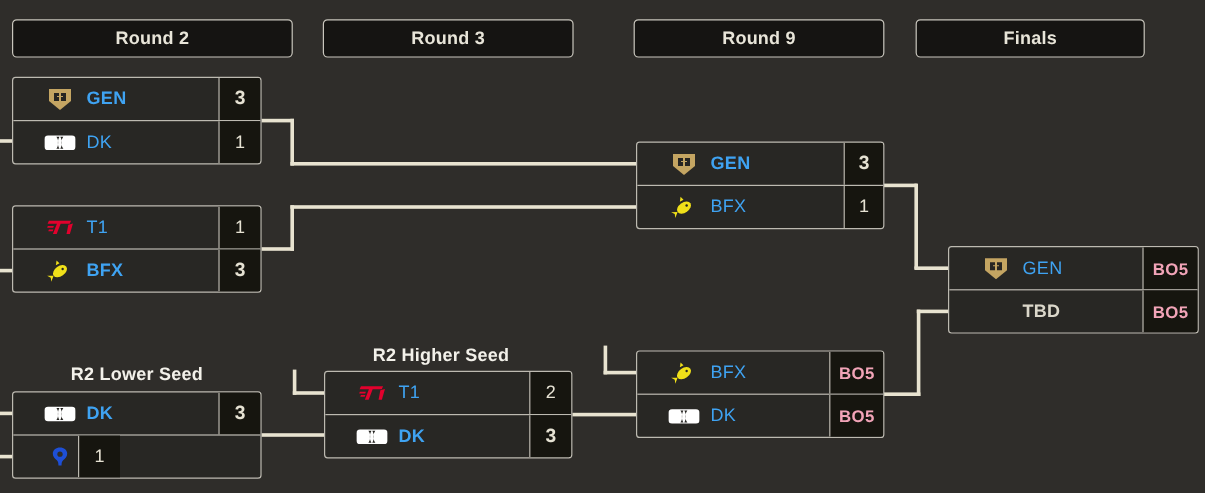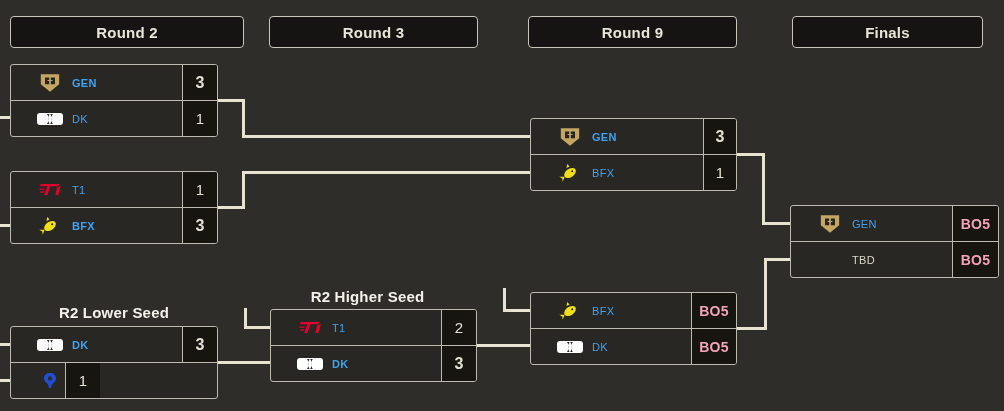--- a/index.html
+++ b/index.html
@@ -16,50 +16,50 @@
     color:#e8e5d9;font-size:15px;font-weight:600;letter-spacing:.2px;
   }
   .match{
     position:absolute;box-sizing:border-box;height:73px;
     background:#282724;border:1px solid #bdbab1;border-radius:3px;
     overflow:hidden;
   }
   .row{display:flex;align-items:center;height:35px;position:relative;}
   .row + .row{border-top:1px solid #bdbab1;}
   .logo-wrap{flex:none;width:30px;margin-left:24px;display:flex;align-items:center;justify-content:center;}
-  .tname{margin-left:7px;font-size:11px;color:#3fa3f2;flex:1;letter-spacing:.3px;}
+  .tname{margin-left:7px;font-size:15px;color:#3fa3f2;flex:1;letter-spacing:.3px;}
   .row.win .tname{font-weight:700;}
   .score{
     flex:none;height:35px;box-sizing:border-box;
     display:flex;align-items:center;justify-content:center;
     background:#16150f;border-left:1px solid #bdbab1;
     color:#e6e2d3;font-size:15px;
   }
   .row.win .score{font-weight:800;font-size:16px;}
   .row.bo5 .score{color:#f2a4b8;font-weight:700;font-size:14px;letter-spacing:.3px;}
-  .row.tbd .tname{color:#dbd7ca;font-weight:400;}
+  .row.tbd .tname{color:#dbd7ca;font-weight:700;}
   .lbl{
     position:absolute;text-align:center;
     color:#f3f1ea;font-size:15px;font-weight:600;letter-spacing:.2px;
   }
   .cn{position:absolute;background:#e8e3d0;}
 </style>
 </head>
 <body>
 
 <div class="hdr" style="left:10px;top:16px;width:234px">
     <span>Round 2</span>
   </div>
 <div class="hdr" style="left:269px;top:16px;width:209px">
     <span>Round 3</span>
   </div>
 <div class="hdr" style="left:528px;top:16px;width:209px">
     <span>Round 9</span>
   </div>
-<div class="hdr" style="left:792px;top:16px;width:191px">
+<div class="hdr" style="left:763px;top:16px;width:191px">
     <span>Finals</span>
   </div>
 
 <div class="lbl" style="left:264px;top:288px;width:207px">R2 Higher Seed</div>
 <div class="lbl" style="left:10px;top:304px;width:208px">R2 Lower Seed</div>
 
 <div class="cn" style="left:218px;top:99px;width:27px;height:3px"></div>
 <div class="cn" style="left:242px;top:99px;width:3px;height:39px"></div>
 <div class="cn" style="left:242px;top:135px;width:288px;height:3px"></div>
 <div class="cn" style="left:218px;top:206px;width:27px;height:3px"></div>

